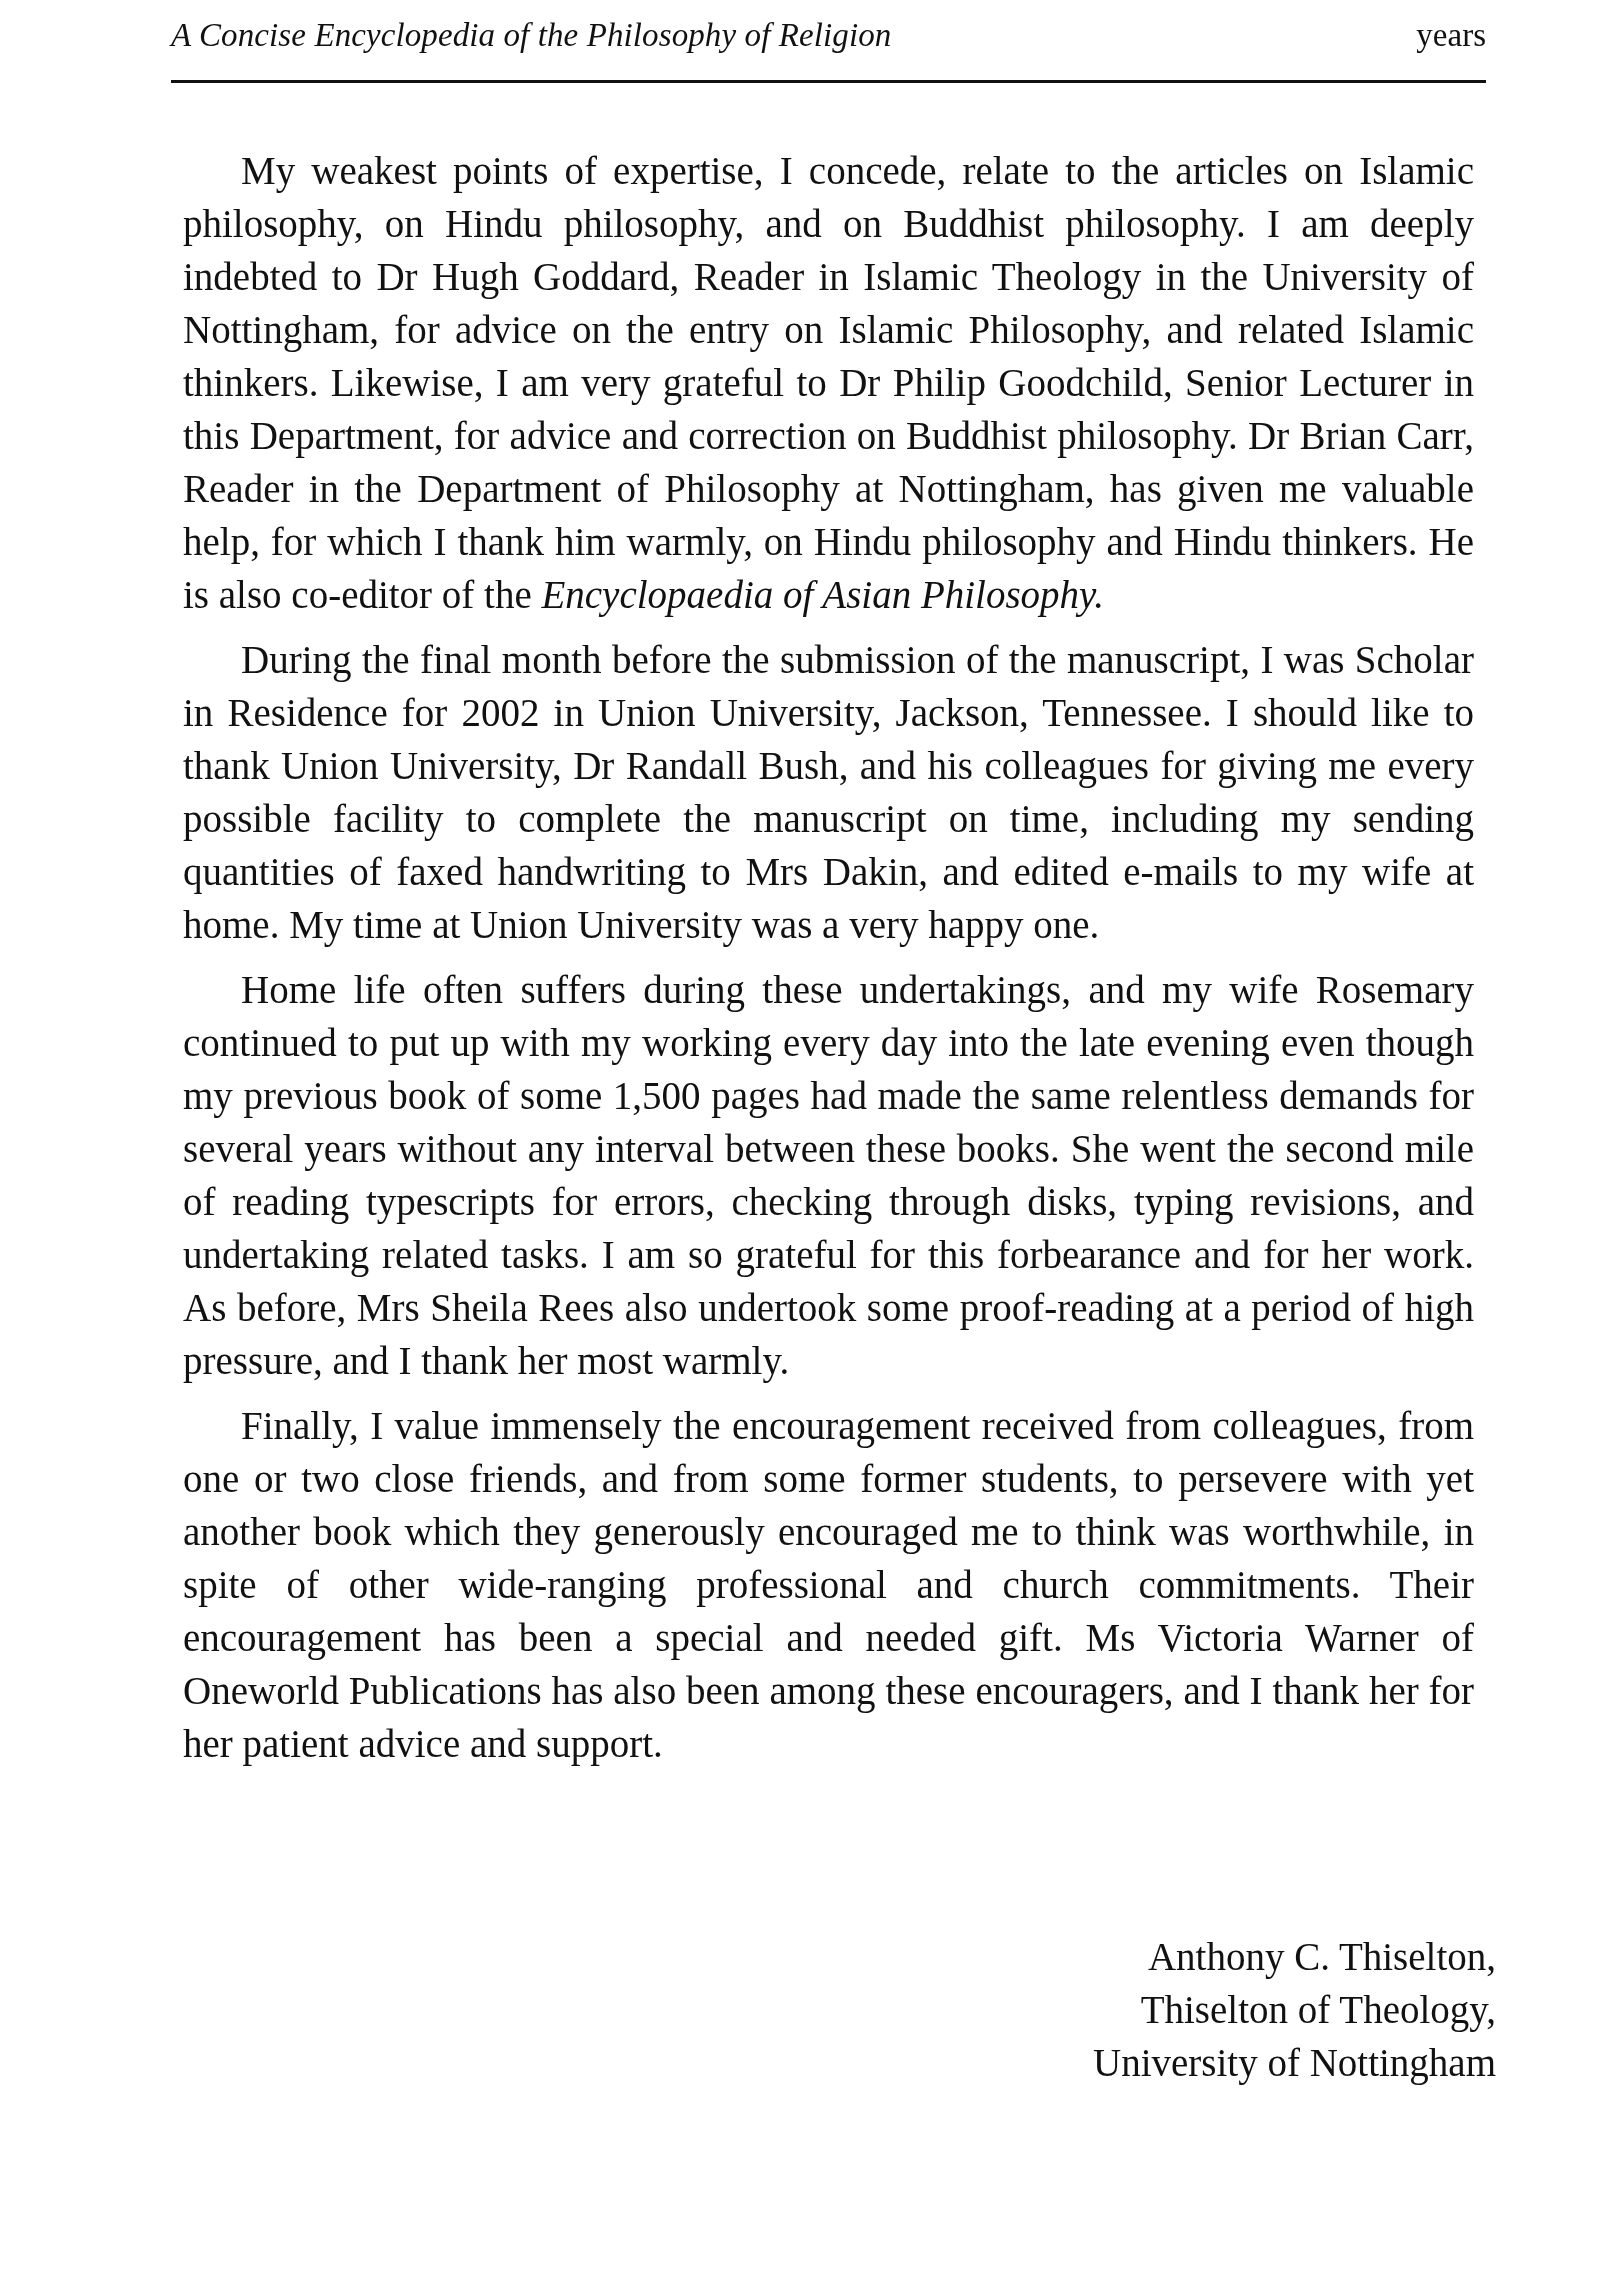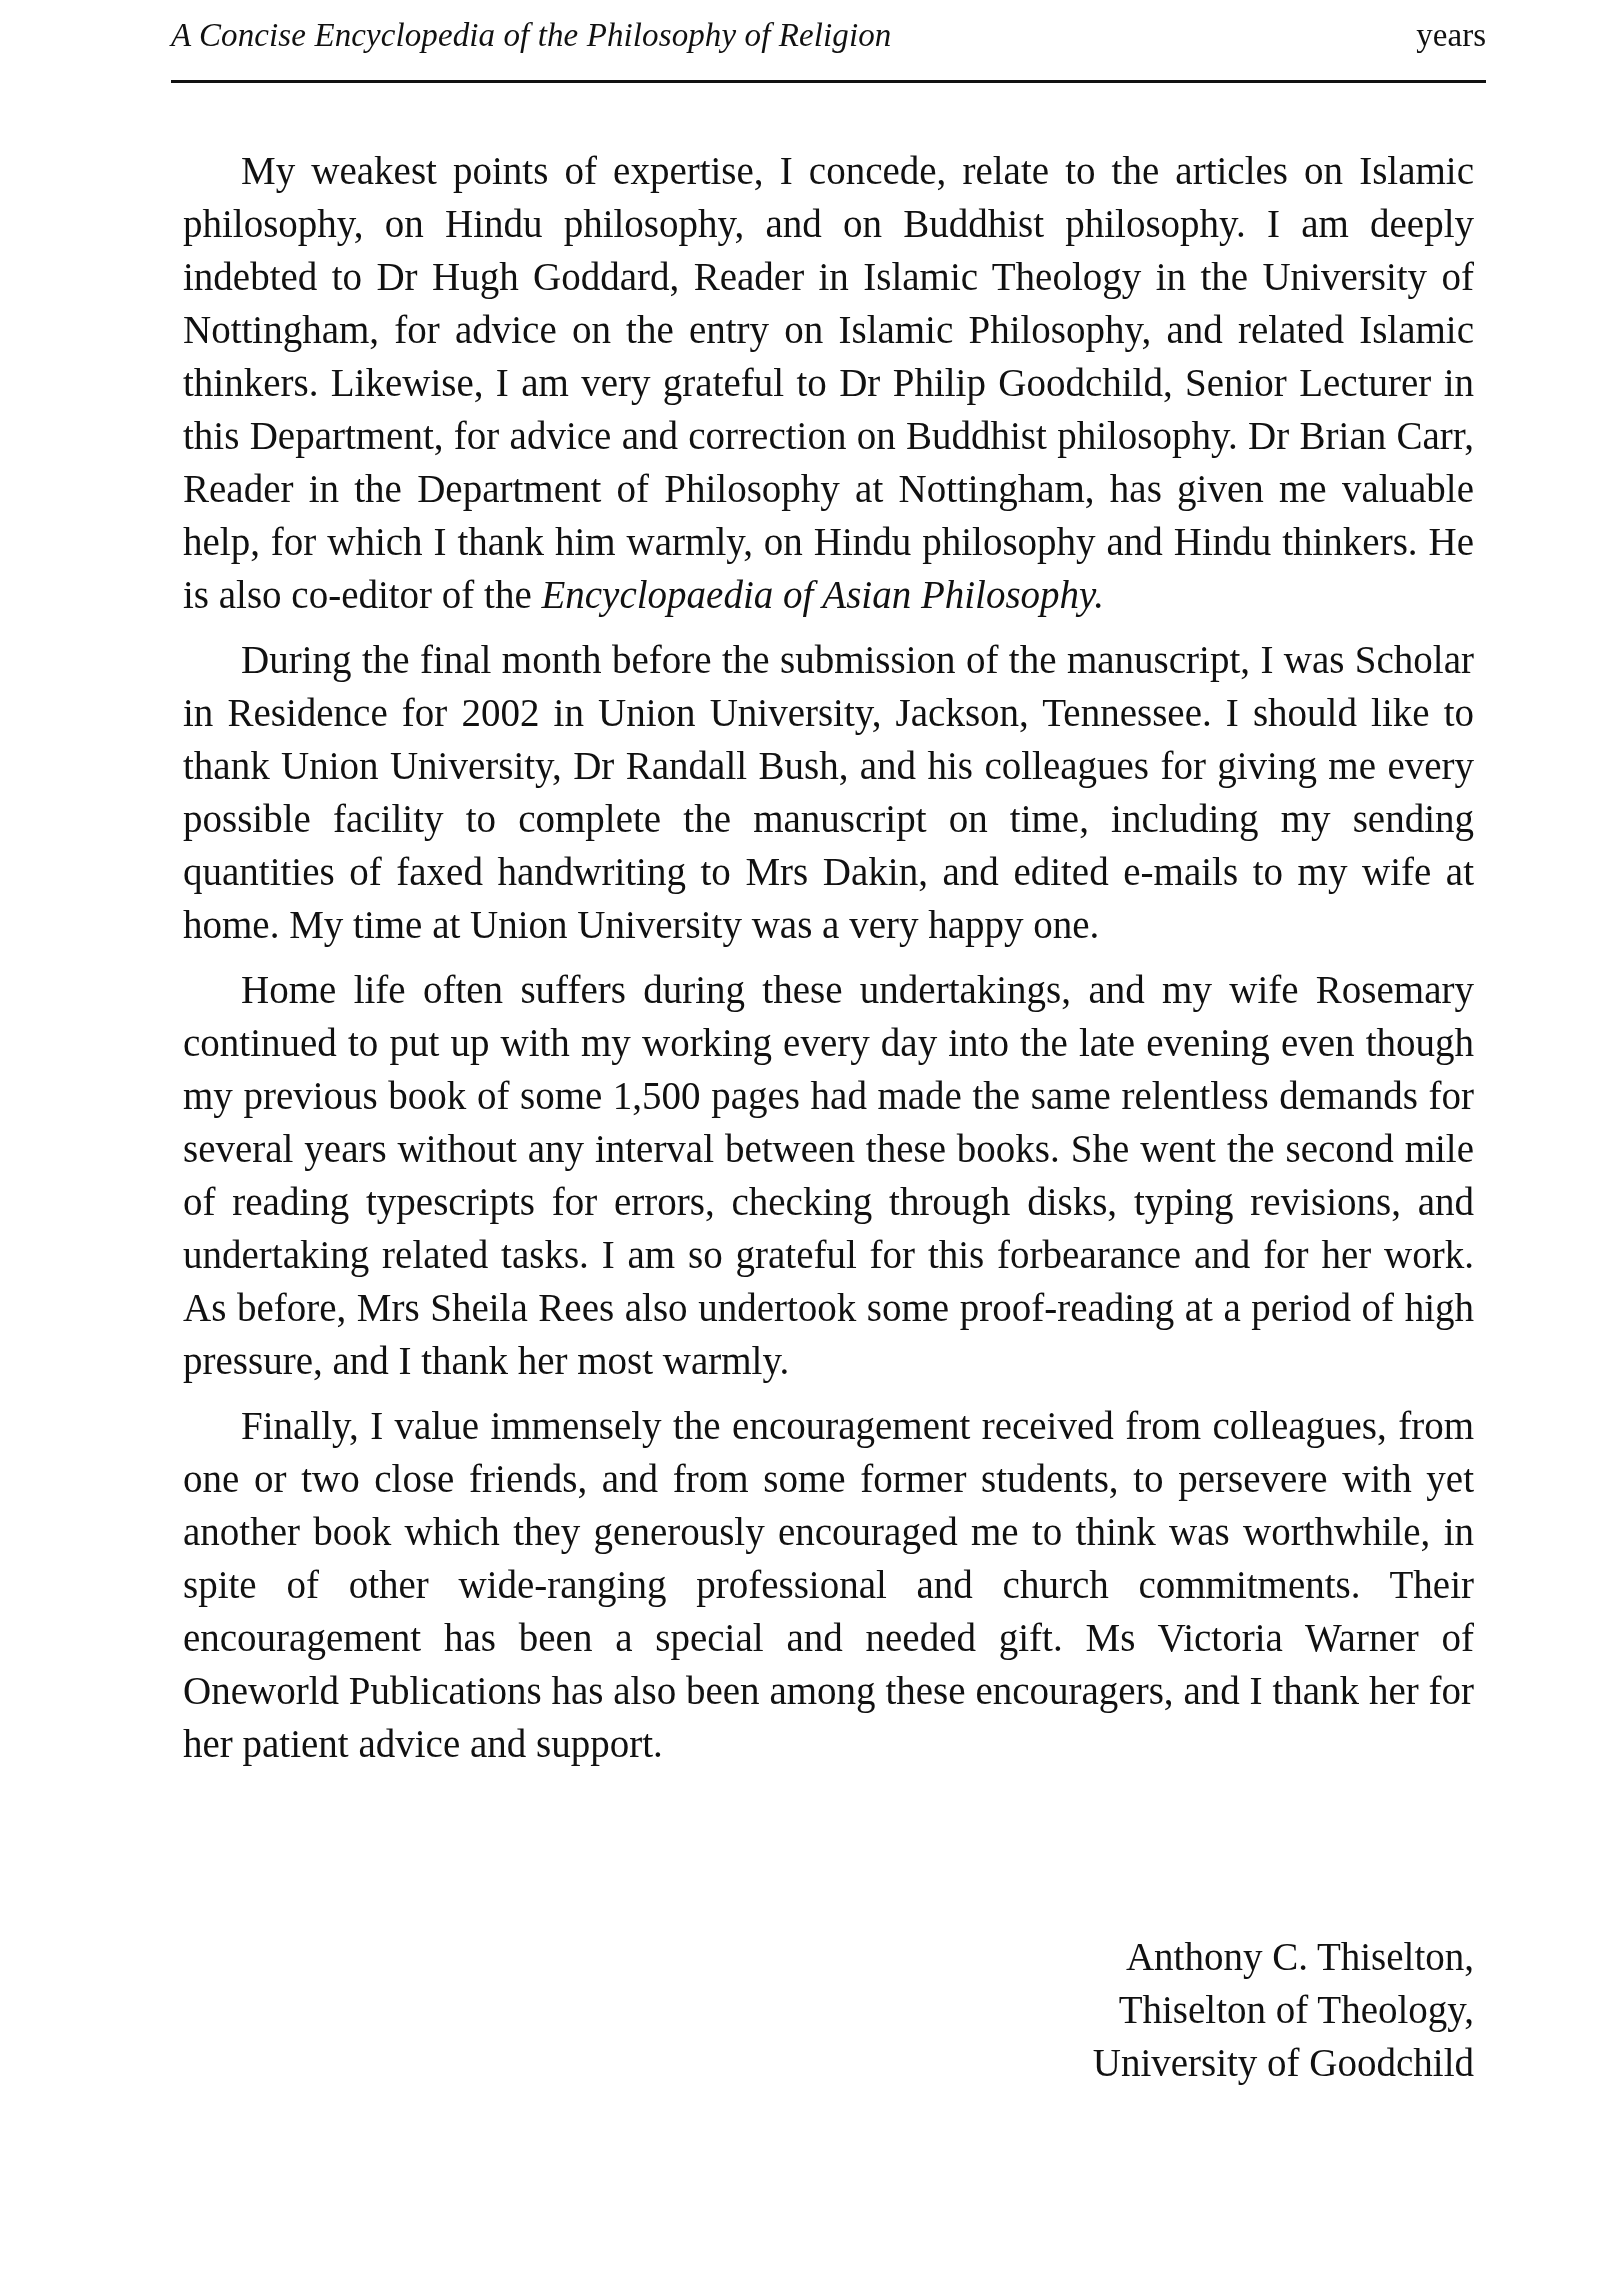--- a/index.html
+++ b/index.html
@@ -19,21 +19,21 @@
       background: #111111;
     }
     .body-text {
       position: absolute; left: 171px; top: 132px; width: 1315px;
       font-size: 39px; line-height: 53px; text-align: justify;
       text-align-last: left; hyphens: none;
     }
     .body-text p { margin: 12px; text-indent: 58px; }
     .body-text em { font-style: italic; }
     .signature {
-      position: absolute; right: 149px; top: 1930px; text-align: right;
+      position: absolute; right: 127px; top: 1930px; text-align: right;
       font-size: 39px; line-height: 53px;
     }
     .signature div { white-space: nowrap; }
   </style>
 </head>
 <body>
 
 <header class="running-head">
   <span class="title">A Concise Encyclopedia of the Philosophy of Religion</span>
   <span class="folio">years</span>
@@ -43,15 +43,15 @@
 <main class="body-text">
   <p><span>My weakest points of expertise, I concede, relate to the articles on Islamic philosophy, on Hindu philosophy, and on Buddhist philosophy. I am deeply indebted to Dr Hugh Goddard, Reader in Islamic Theology in the University of Nottingham, for advice on the entry on Islamic Philosophy, and related Islamic thinkers. Likewise, I am very grateful to Dr Philip Goodchild, Senior Lecturer in this Department, for advice and correction on Buddhist philosophy. Dr Brian Carr, Reader in the Department of Philosophy at Nottingham, has given me valuable help, for which I thank him warmly, on Hindu philosophy and Hindu thinkers. He is also co-editor of the </span><em>Encyclopaedia of Asian Philosophy.</em><span></span></p>
   <p>During the final month before the submission of the manuscript, I was Scholar in Residence for 2002 in Union University, Jackson, Tennessee. I should like to thank Union University, Dr Randall Bush, and his colleagues for giving me every possible facility to complete the manuscript on time, including my sending quantities of faxed handwriting to Mrs Dakin, and edited e-mails to my wife at home. My time at Union University was a very happy one.</p>
   <p>Home life often suffers during these undertakings, and my wife Rosemary continued to put up with my working every day into the late evening even though my previous book of some 1,500 pages had made the same relentless demands for several years without any interval between these books. She went the second mile of reading typescripts for errors, checking through disks, typing revisions, and undertaking related tasks. I am so grateful for this forbearance and for her work. As before, Mrs Sheila Rees also undertook some proof-reading at a period of high pressure, and I thank her most warmly.</p>
   <p>Finally, I value immensely the encouragement received from colleagues, from one or two close friends, and from some former students, to persevere with yet another book which they generously encouraged me to think was worthwhile, in spite of other wide-ranging professional and church commitments. Their encouragement has been a special and needed gift. Ms Victoria Warner of Oneworld Publications has also been among these encouragers, and I thank her for her patient advice and support.</p>
 </main>
 
 <section class="signature">
   <div>Anthony C. Thiselton,</div>
   <div>Thiselton of Theology,</div>
-  <div>University of Goodchild</div>
+  <div>University of Nottingham</div>
 </section>
 
 
 </body></html>

